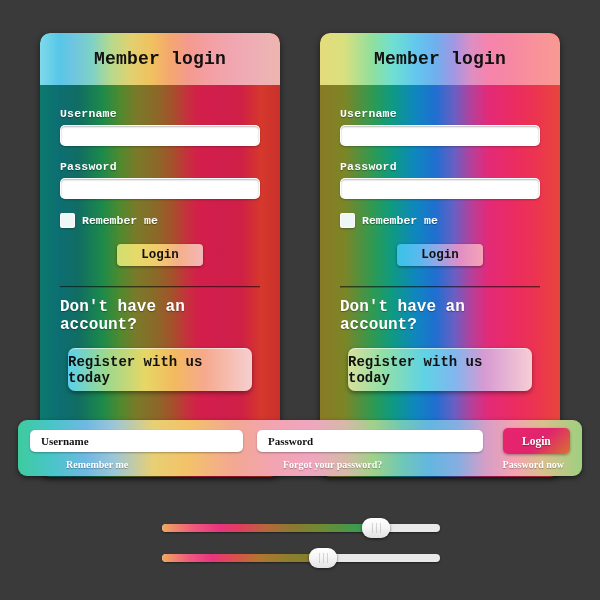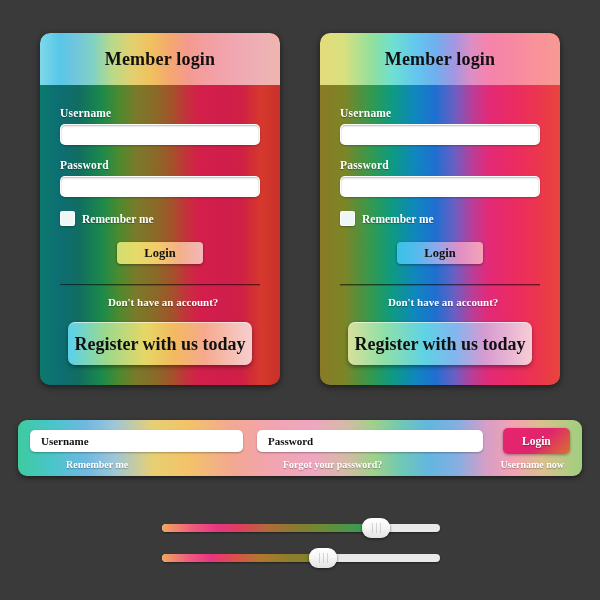--- a/index.html
+++ b/index.html
@@ -6,24 +6,25 @@
   body{
     width:600px;height:600px;overflow:hidden;
     background:#3a3a3a;
     font-family:"Liberation Serif", serif;
     position:relative;
   }
 
   
   .card{
     position:absolute;
-    width:240px;height:352px;
+    width:240px;height:444px;
     border-radius:10px;
     overflow:hidden;
     box-shadow:0 2px 6px rgba(0,0,0,.55);
+    font-family:Liberation Mono, monospace;
   }
   #card-1{left:40px;top:33px;}
   #card-2{left:320px;top:33px;}
 
   .card-bg{
     position:absolute;inset:0;
   }
   #card-1 .card-bg{
     background:linear-gradient(90deg,
       #0b7a6e 0%, #0d6e72 8%, #116d63 16%,
@@ -108,28 +109,28 @@
   }
   #card-2 .login-btn{
     background:linear-gradient(90deg,#38c3e8 0%,#59b9ee 25%,#9aa6e6 50%,#e08ec6 72%,#f5a3b6 100%);
   }
 
   .hr{
     height:1px;background:rgba(0,0,0,.55);
     border-bottom:1px solid rgba(255,255,255,.18);
     margin:20px 0 10px 0;
   }
-  .no-acct{font-size:11px;font-weight:bold;color:#fff;
-    text-shadow:0 1px 1px rgba(0,0,0,.35);margin-left:48px;}
+  .no-acct{font-size:16px;font-weight:bold;color:#fff;
+    text-shadow:0 1px 1px rgba(0,0,0,.35);}
 
   .register-btn{
     display:flex;align-items:center;justify-content:center;
     height:42px;margin:14px 8px 0 8px;
     border-radius:7px;
-    font-size:18px;font-weight:bold;color:#111;
+    font-size:14px;font-weight:bold;color:#111;
     box-shadow:0 2px 4px rgba(0,0,0,.4);
     border-top:1px solid rgba(255,255,255,.55);
   }
   #card-1 .register-btn{
     background:linear-gradient(90deg,#5ad0ee 0%,#9ad98f 20%,#e6d765 42%,#f3b95f 58%,#f6a98d 74%,#f6cfd0 100%);
   }
   #card-2 .register-btn{
     background:linear-gradient(90deg,#d8e09a 0%,#8ee0a8 20%,#5fd2e6 42%,#82b6ee 58%,#d79ad2 74%,#f7cdd4 100%);
   }
 
@@ -283,21 +284,21 @@
         <span>Username</span>
       </div>
       <div class="hb-field" id="hb-password">
         <span>Password</span>
       </div>
       <div class="hb-login">Login</div>
     </div>
 
     <div class="hb-sub" id="hb-remember">Remember me</div>
     <div class="hb-sub" id="hb-forgot">Forgot your password?</div>
-    <div class="hb-sub" id="hb-register">Username now</div>
+    <div class="hb-sub" id="hb-register">Password now</div>
   </div>
 </div>
 
 <div class="slider" id="slider-1">
   <div class="track">
     <div class="fill" style="width: 79%;"></div>
   </div>
   <div class="handle" style="left: 72%;">
     <div class="grip"></div>
     <div class="grip"></div>

